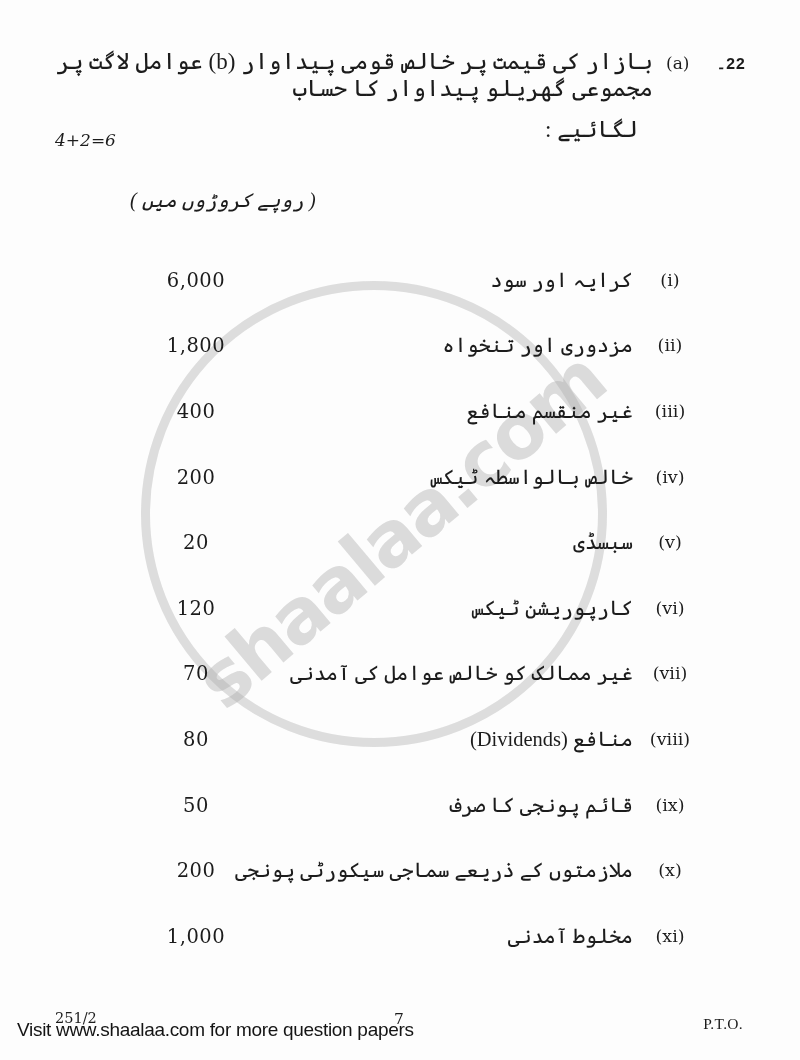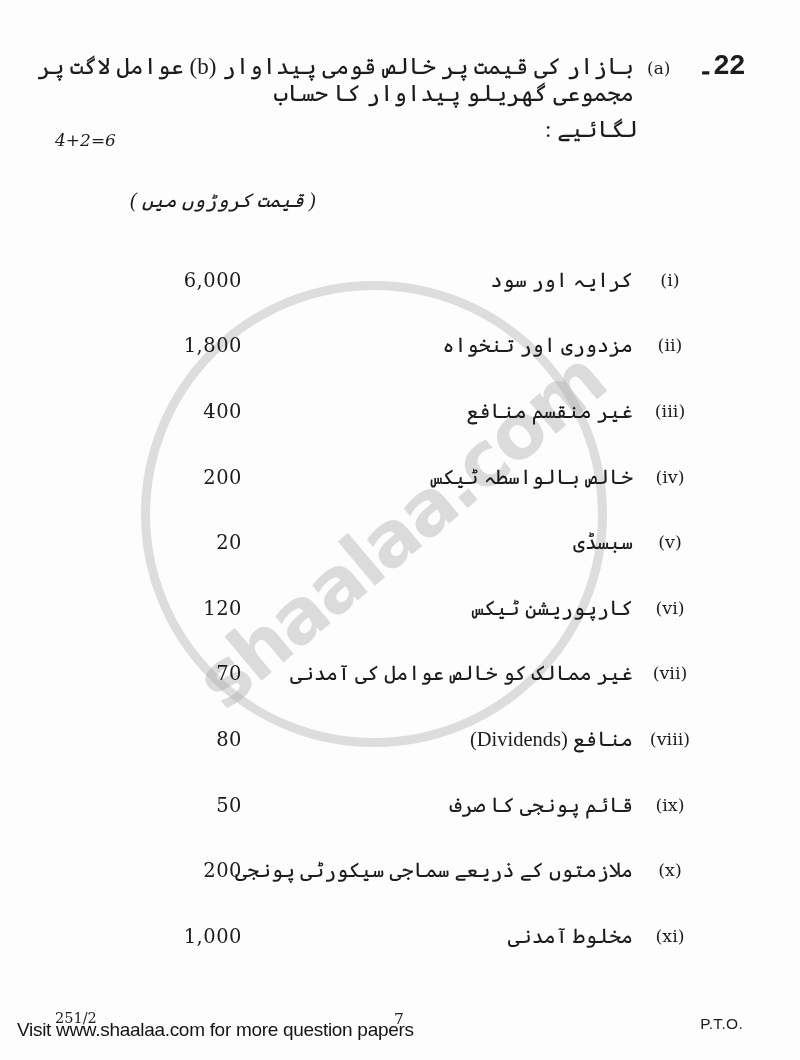--- a/index.html
+++ b/index.html
@@ -22,67 +22,67 @@
     font-family:"DejaVu Sans", sans-serif; font-weight:bold;
     font-size:76px; letter-spacing:-3px; white-space:nowrap;
     color:rgba(172,172,172,0.42);
   }
 
   
   .q-line1 {
     position:absolute; top:48px; right:55px;
     direction:rtl; display:flex; align-items:baseline;
   }
-  .q-num { font-weight:bold; font-size:28px; font-family:Liberation Sans, sans-serif; }
+  .q-num { font-weight:bold; font-size:16px; font-family:Liberation Mono, monospace; }
   .part-a { font-size:17px; margin-right:27px; margin-left:13px; direction:ltr; unicode-bidi:embed; }
   .q-text { font-size:23px; }
   .q-line2 { position:absolute; top:116px; right:162px; font-size:23px; }
   .marks { position:absolute; top:130px; left:55px; font-style:italic; font-size:17px; font-family:"DejaVu Serif",serif; }
   .unit-note { position:absolute; top:188px; left:130px; font-size:20px; font-style:italic; }
 
   
   .items { position:absolute; top:247px; left:0; right:0; }
   .item-row { position:relative; height:65.6px; }
   .item-value {
     position:absolute; left:150px; top:50%; transform:translateY(-50%);
-    width:92px; text-align:right; font-size:19.5px; letter-spacing:0.5px;
+    width:92px; text-align:center; font-size:19.5px; letter-spacing:0.5px;
     font-family:"DejaVu Serif", serif;
   }
   .item-right {
     position:absolute; right:103px; top:50%; transform:translateY(-50%);
     display:flex; align-items:center;
   }
   .item-label { font-size:20.5px; text-align:right; }
   .item-numeral {
     width:54px; text-align:center; font-size:17.5px; margin-left:10px;
     font-family:"DejaVu Serif", serif;
   }
 
   
   .footer-code { position:absolute; left:55px; top:1010px; font-size:14.5px;text-align:right; }
   .footer-page { position:absolute; left:394px; top:1010px; font-size:15.5px; }
-  .footer-pto  { position:absolute; right:57px; top:1015px; font-size:15.5px; font-family:Liberation Sans, sans-serif; letter-spacing:0.3px;margin-left:29px; }
+  .footer-pto  { position:absolute; right:57px; top:1015px; font-size:15.5px; font-family:Liberation Serif, serif; letter-spacing:0.3px;margin-left:29px; }
   .footer-visit{ position:absolute; left:17px; top:1019px; font-size:19px; font-family:"Liberation Sans",sans-serif; color:#141414; letter-spacing:-0.3px; }
 </style>
 </head>
 <body>
 
 <div class="page">
 
   <div class="watermark-ring"></div>
   <div class="watermark-text">shaalaa.com</div>
 
   <div class="q-line1">
     <span class="q-num urdu">22۔</span>
     <span class="part-a">(a)</span>
     <span class="q-text urdu">بازار کی قیمت پر خالص قومی پیداوار (b) عوامل لاگت پر مجموعی گھریلو پیداوار کا حساب</span>
   </div>
   <div class="q-line2 urdu">لگائیے :</div>
   <div class="marks">4+2=6</div>
-  <div class="unit-note urdu">( قیمت کروڑوں میں )</div>
+  <div class="unit-note urdu">( روپے کروڑوں میں )</div>
 
   <div class="items">
 
     <div class="item-row">
       <span class="item-value">6,000</span>
       <span class="item-right">
         <span class="item-label urdu">کرایہ اور سود</span>
         <span class="item-numeral">(i)</span>
       </span>
     </div>

